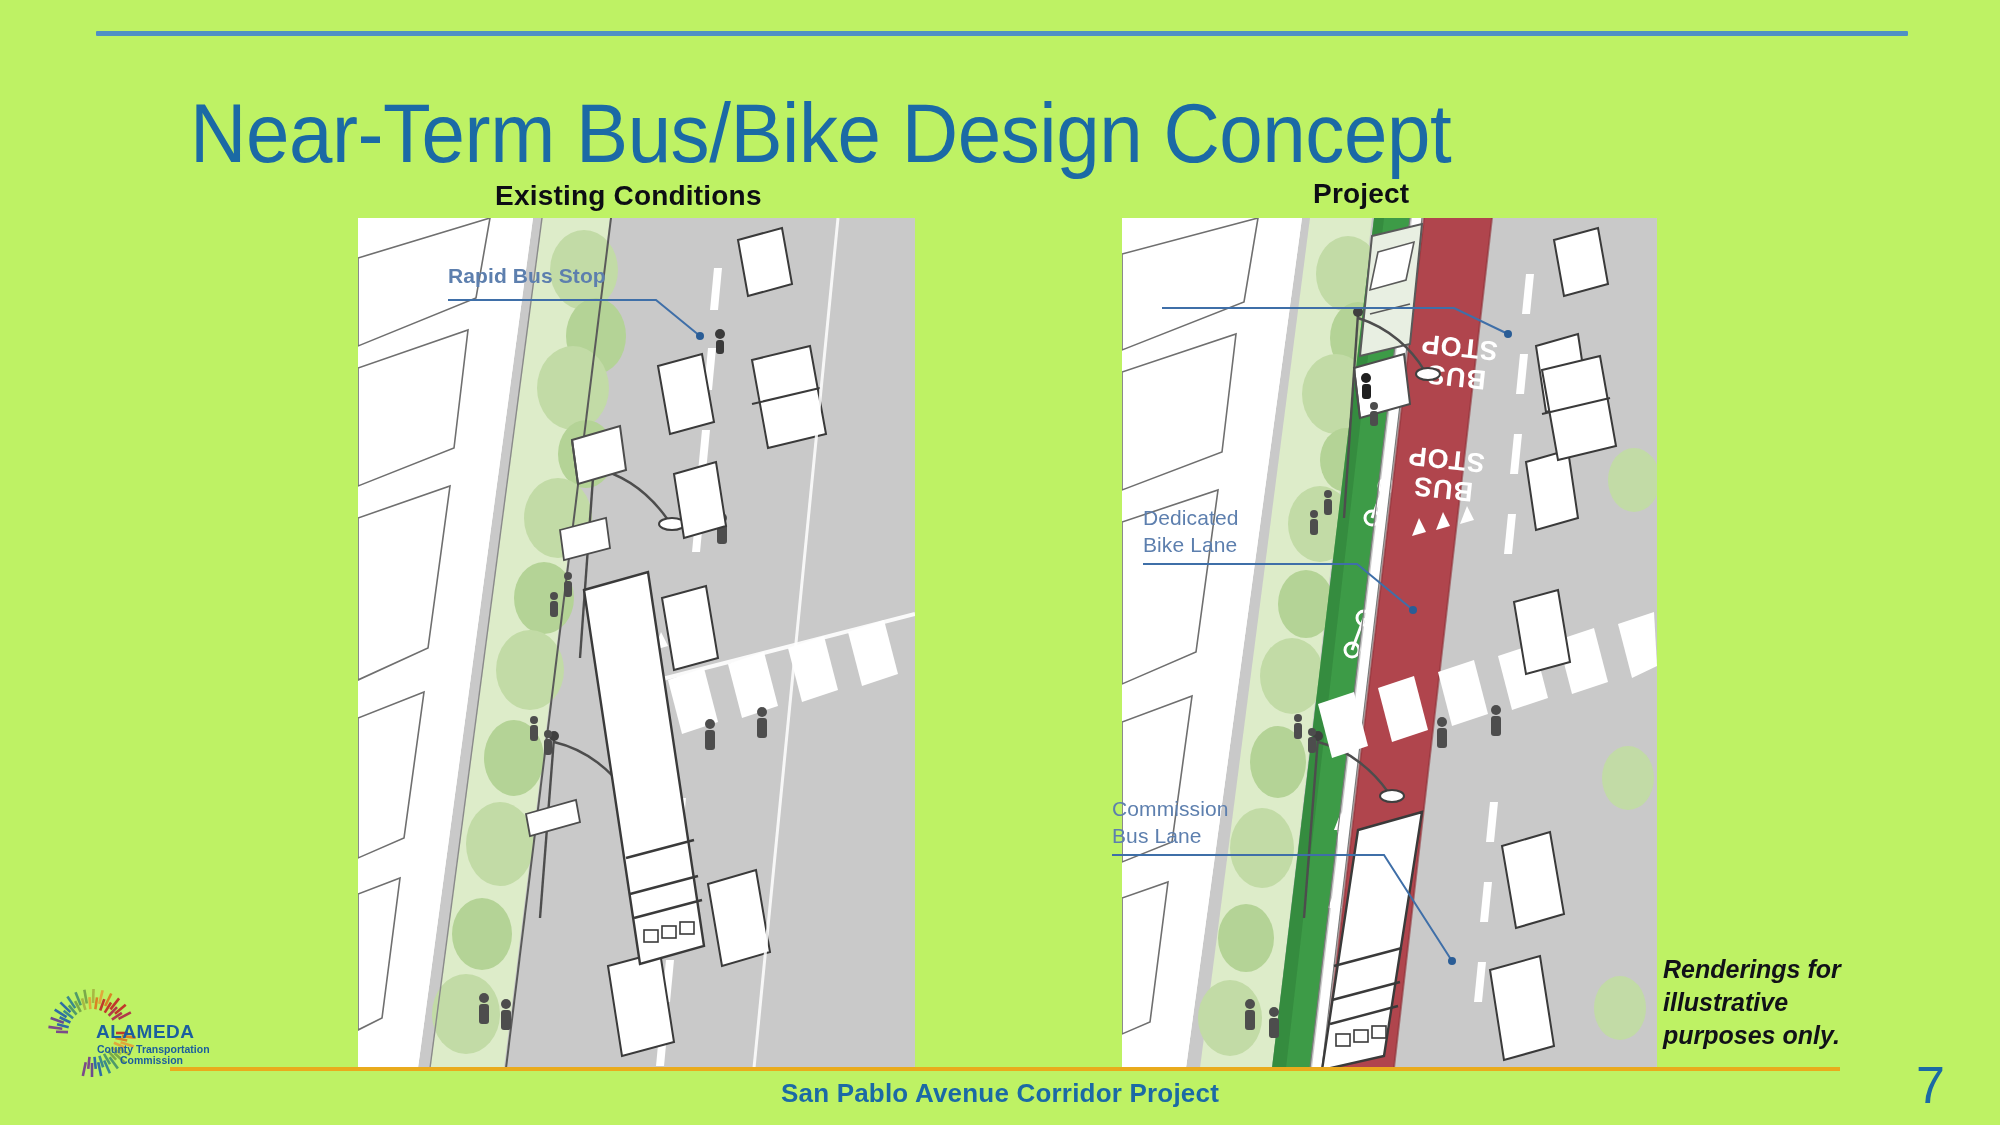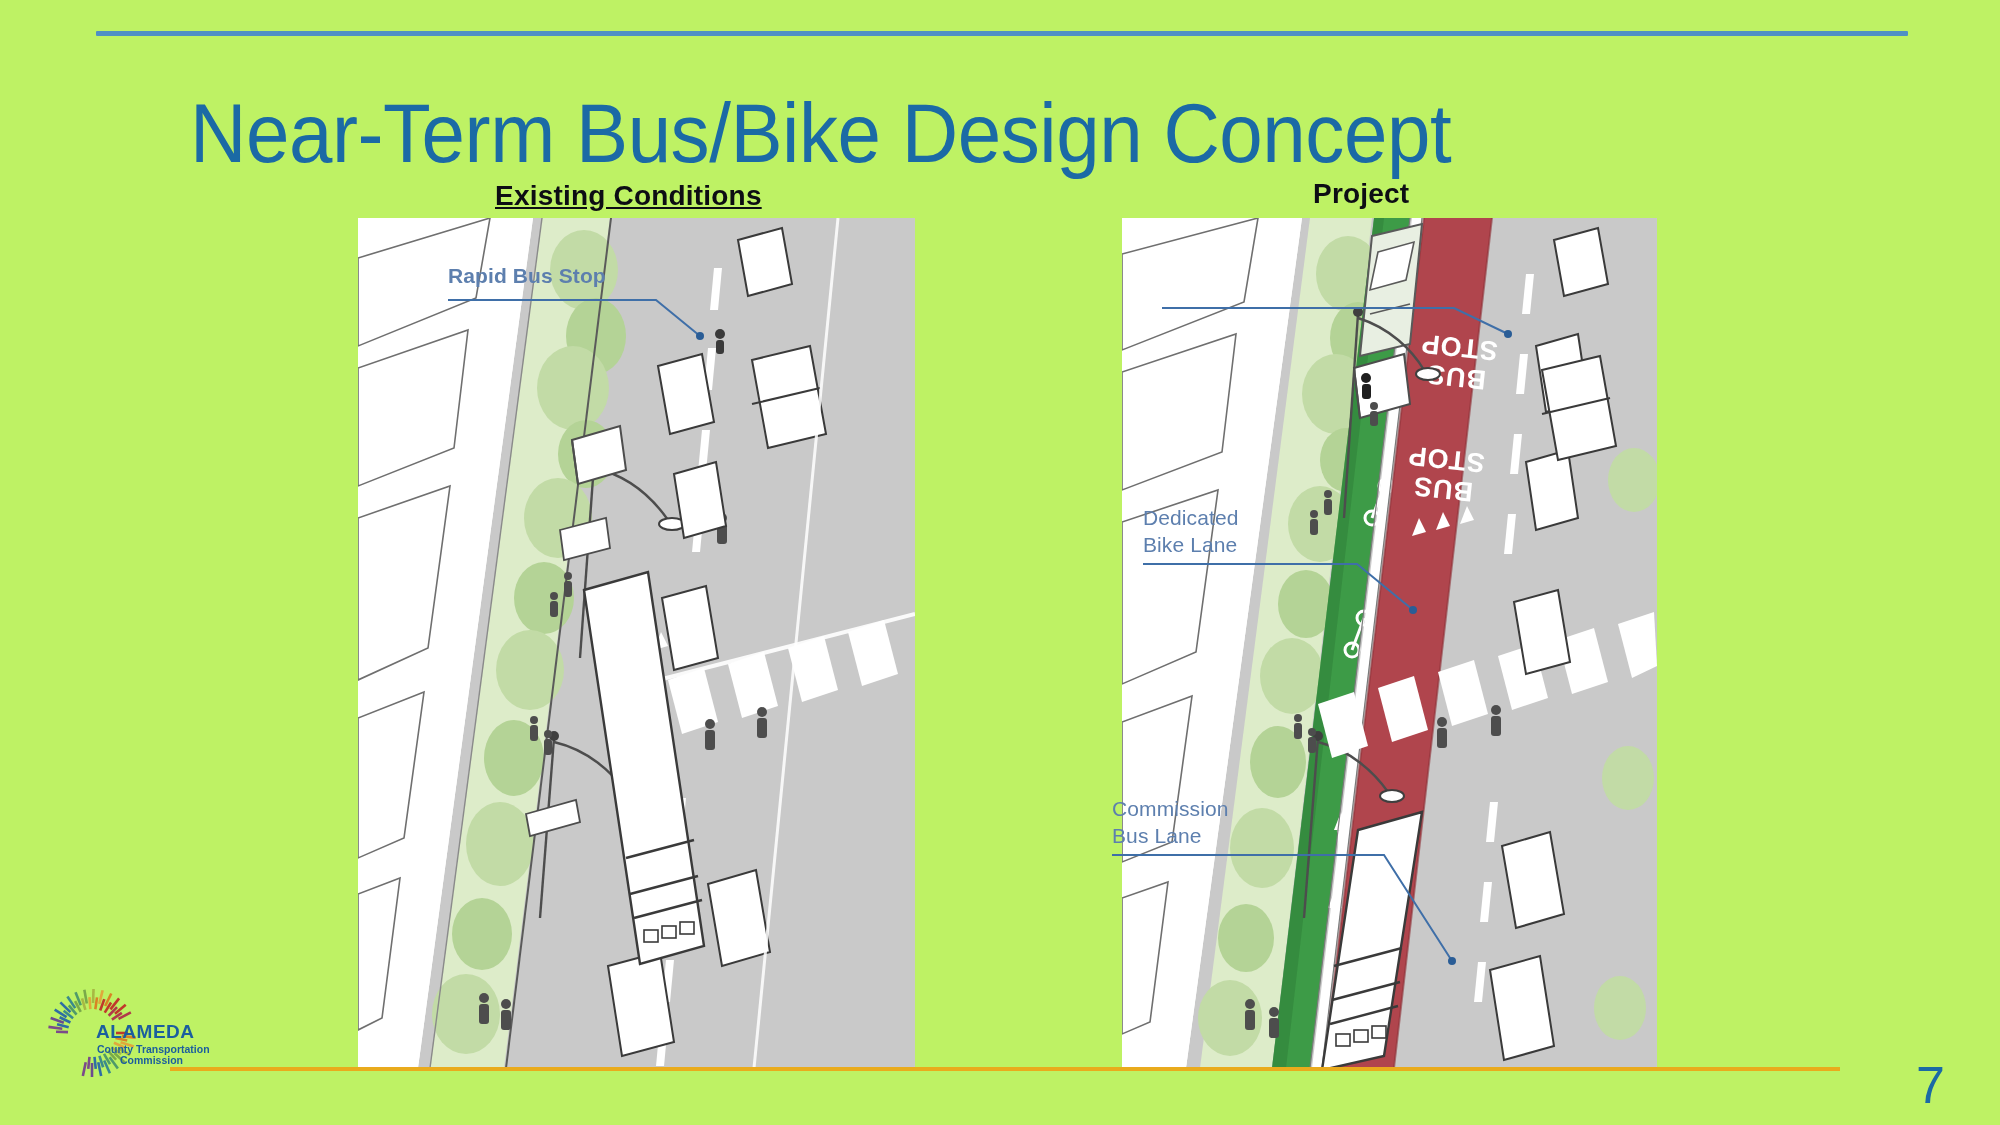--- a/index.html
+++ b/index.html
@@ -50,21 +50,21 @@
 
   
   .panel-heading {
     position: absolute;
     font-size: 28px;
     font-weight: bold;
     color: #0d0d14;
     letter-spacing: 0.2px;
     white-space: nowrap;
   }
-  .panel-heading.left  { left: 495px;  top: 180px; text-decoration: underline; }
+  .panel-heading.left  { left: 495px;  top: 180px; }
   .panel-heading.right { left: 1313px; top: 178px; }
 
   
   .render {
     position: absolute;
     top: 218px;
     height: 850px;
     overflow: hidden;
     background: #ffffff;
   }
@@ -494,22 +494,26 @@
   </svg>
 
   <div class="callout" style="left:1112px; top:795px;">Commission
 Bus Lane</div>
   <div class="callout-rule" style="left:1112px; top:854px; width:165px;"></div>
   <svg class="leader" style="left:1274px; top:843px; width:190px; height:130px;">
     <path d="M2,12 L110,12 L178,118"></path>
     <circle cx="178" cy="118" r="4"></circle>
   </svg>
 
+  <div class="disclaimer">Renderings for
+illustrative
+purposes only.</div>
 
   <div class="footer-rule"></div>
+  <div class="footer-text">San Pablo Avenue Corridor Project</div>
   <div class="page-number">7</div>
 
   <div class="logo">
     <svg width="170" height="115" viewBox="0 0 170 115">
 
       <g stroke-width="2.6" stroke-linecap="butt">
         <g transform="translate(52,57)">
           <line x1="0" y1="-44" x2="0" y2="-30" stroke="#7b4b8a" transform="rotate(-82)"></line>
           <line x1="0" y1="-44" x2="0" y2="-30" stroke="#6b4b8f" transform="rotate(-70)"></line>
           <line x1="0" y1="-44" x2="0" y2="-30" stroke="#2e6da4" transform="rotate(-58)"></line>

